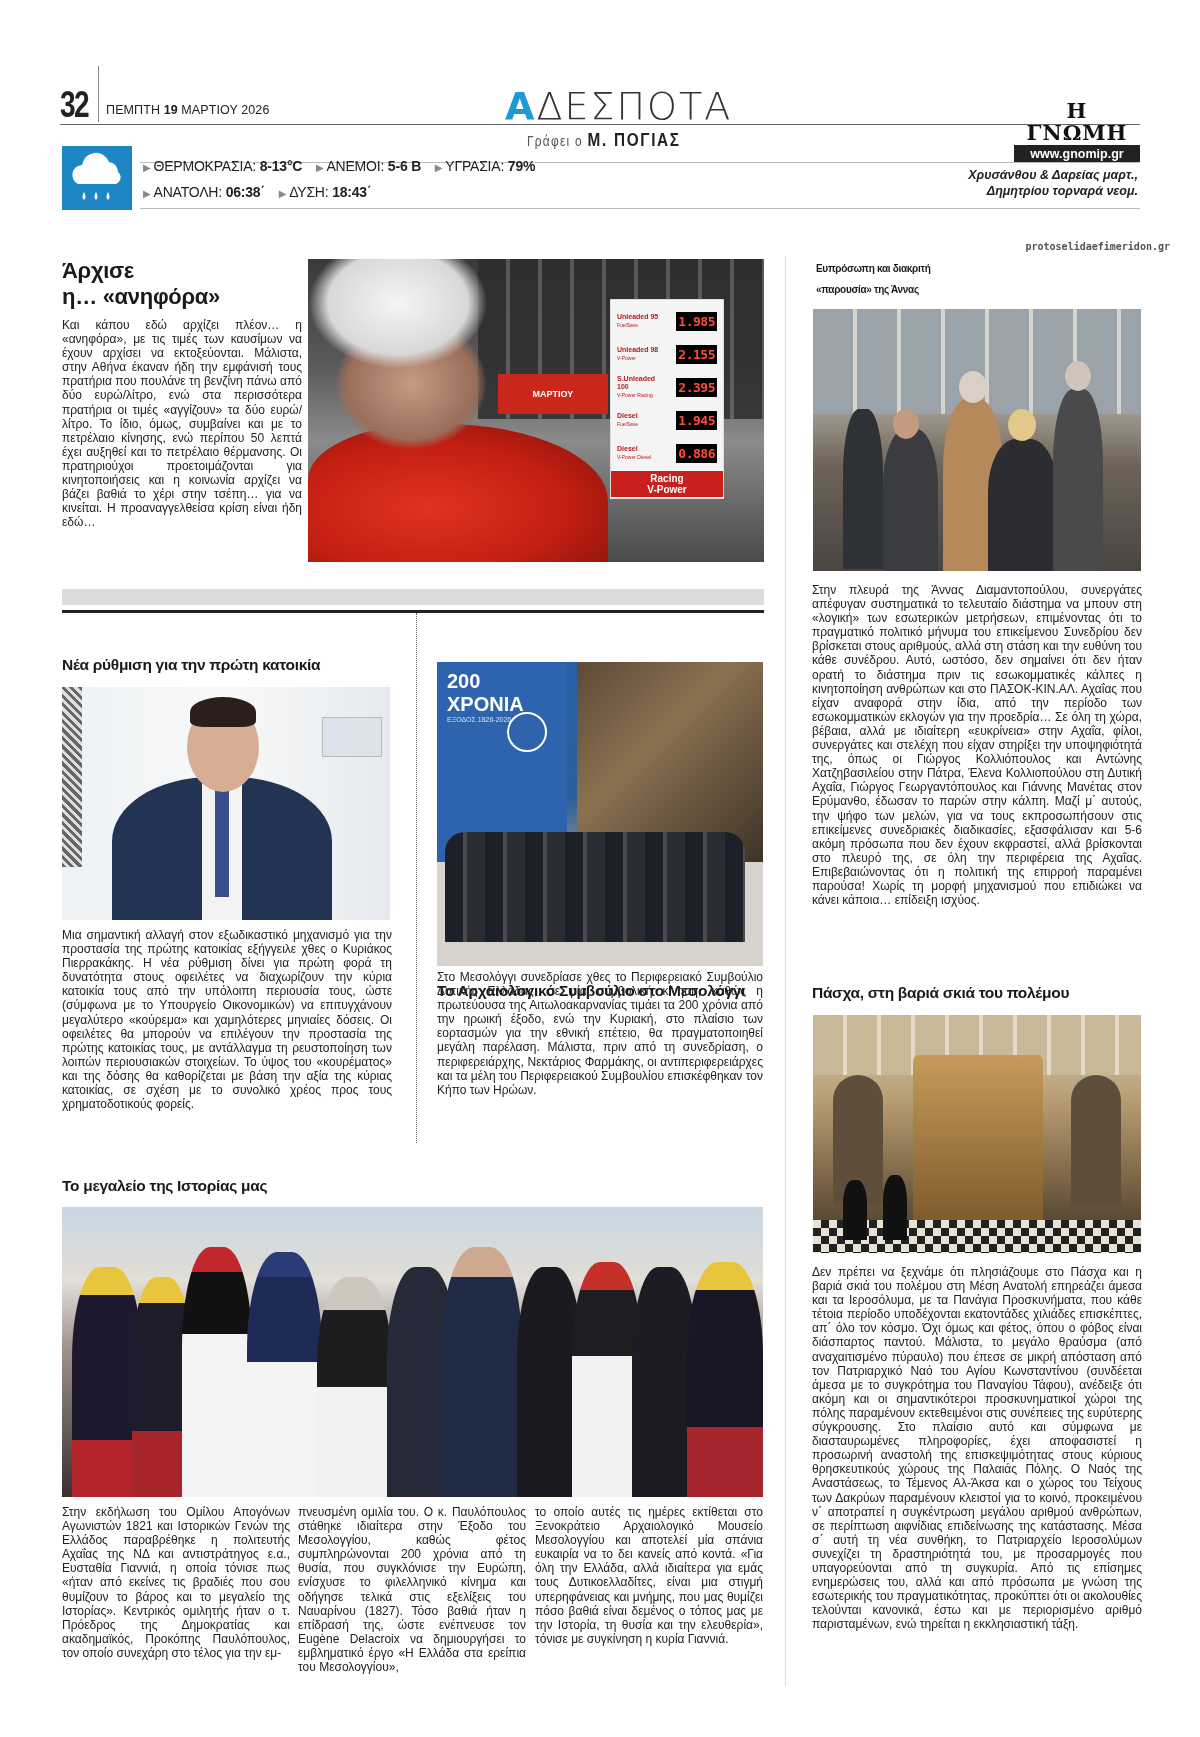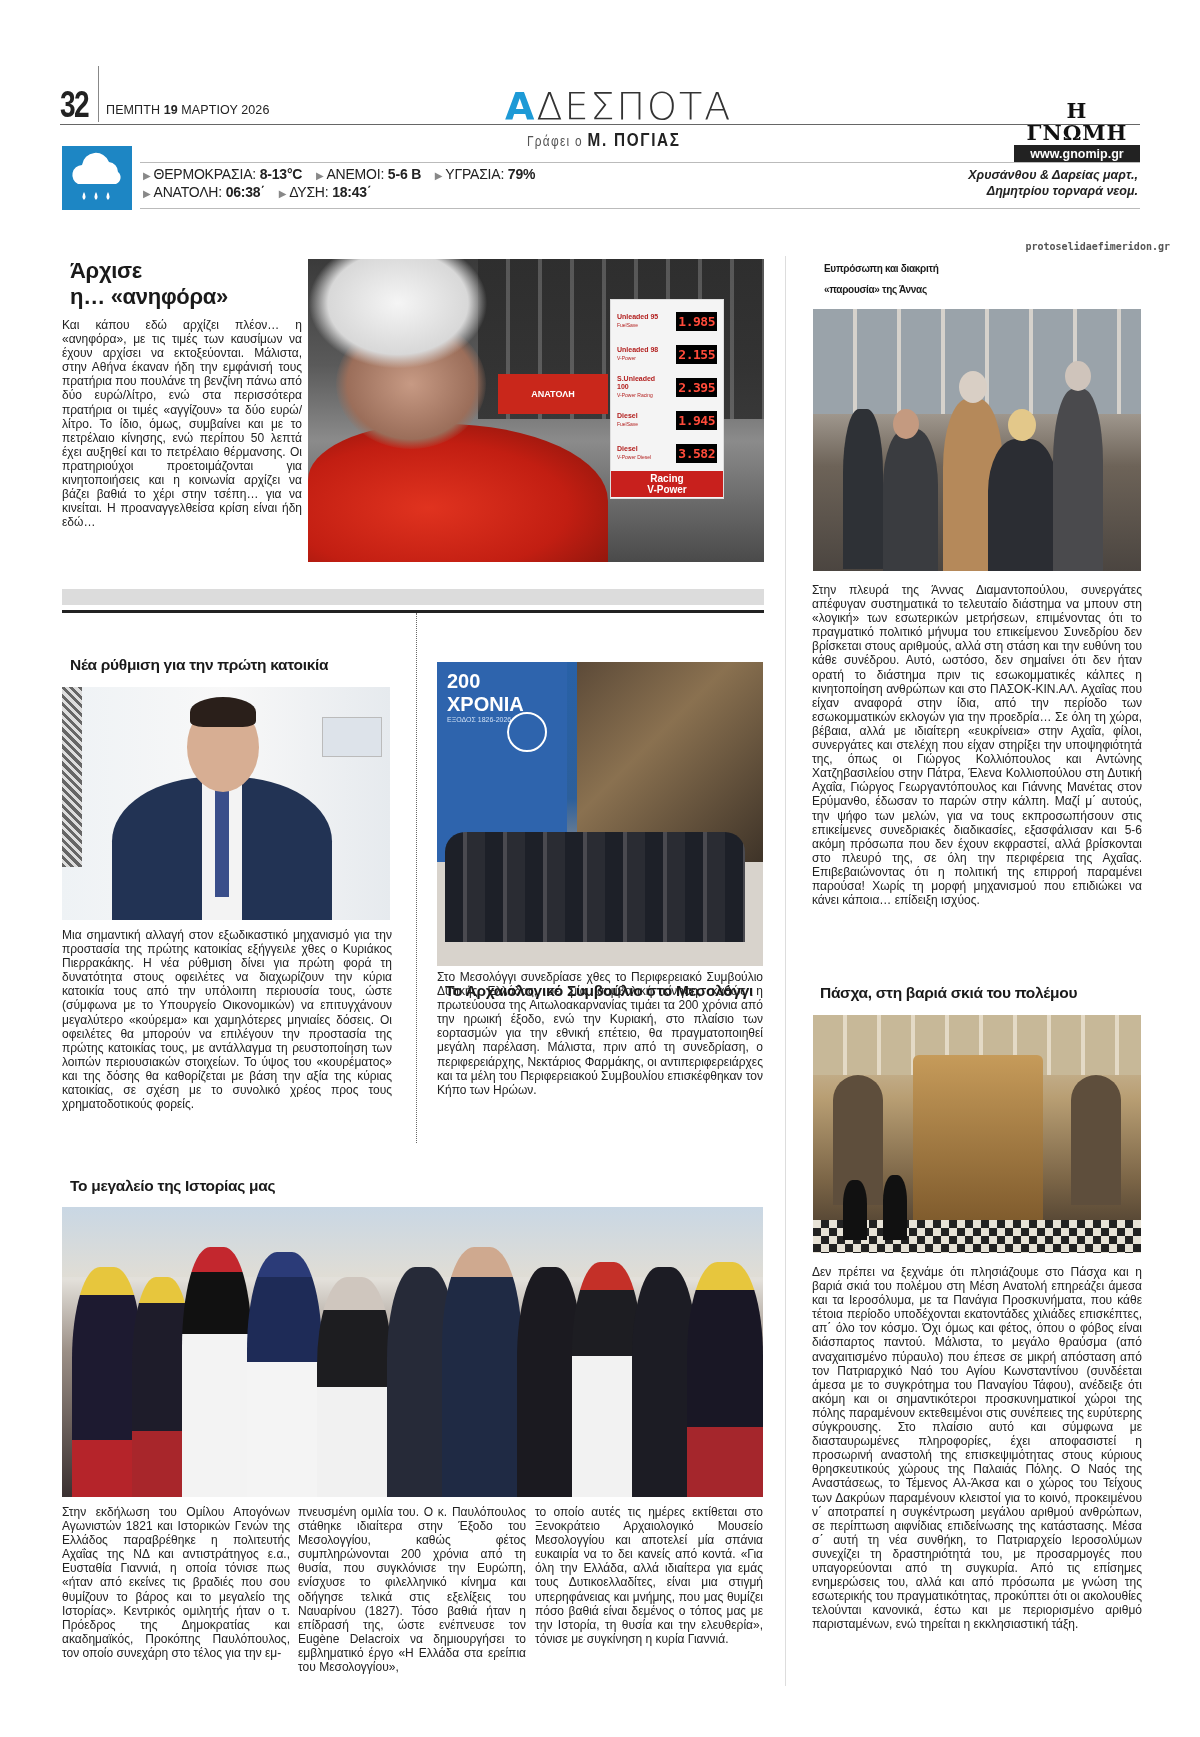--- a/index.html
+++ b/index.html
@@ -19,30 +19,30 @@
   .logo { position: absolute; right: 60px; top: 100px; width: 126px; text-align: center; }
   .logo-name { font-family: "DejaVu Serif", serif; font-weight: 700; font-size: 21px; letter-spacing: 1px; color: #111; line-height: 22px; }
   .logo-url { background: #222; color: #fff; font-size: 12.5px; font-weight: 700; padding: 2px 4px; margin-top: 1px; }
 
   
   .weather-icon { position: absolute; left: 62px; top: 146px; width: 70px; height: 64px; background: #1d86c4; }
   .weather-icon svg { width: 70px; height: 64px; }
   .weather-rule-top { position: absolute; left: 140px; top: 162px; width: 1000px; height: 1px; background: #bbb; }
   .weather-rule-bot { position: absolute; left: 140px; top: 208px; width: 1000px; height: 1px; background: #bbb; }
   .weather-line { position: absolute; left: 143px; font-size: 14px; color: #222; letter-spacing: -0.2px; }
-  .weather-line.l1 { top: 166px; }
+  .weather-line.l1 { top: 158px; }
   .weather-line.l2 { top: 184px; }
   .weather-line .tri { color: #888; font-size: 10px; margin-right: 3px; }
   .weather-line .item { margin-right: 10px; }
   .weather-line b { font-weight: 700; }
   .namedays { position: absolute; right: 62px; top: 167px; text-align: right; font-style: italic; font-weight: 700; font-size: 12.5px; line-height: 16px; color: #222; }
   .source { position: absolute; right: 30px; top: 241px; font-family: "DejaVu Sans Mono", monospace; font-size: 10px; font-weight: 700; color: #555; }
 
   
-  .headline { position: absolute; font-weight: 700; color: #1a1a1a; letter-spacing: -0.3px; margin-left: 8px; }
+  .headline { position: absolute; font-weight: 700; color: #1a1a1a; letter-spacing: -0.3px; }
   .body-text { position: absolute; font-size: 12px; line-height: 14.1px; text-align: justify; color: #222; hyphens: auto; }
   .photo { position: absolute; overflow: hidden; }
 
   
   .a1-head { left: 62px; top: 258px; width: 210px; font-size: 22px; line-height: 26px; }
   .a1-body { left: 62px; top: 318px; width: 240px; }
   .a1-photo { left: 308px; top: 259px; width: 456px; height: 303px; background: linear-gradient(180deg,#3a3a3a 0%,#5a5a5a 35%,#8b8b8b 60%,#4a4a4a 100%); }
 
   
   .fuel-sign { position: absolute; left: 14px; top: 20px; width: 114px; height: 200px; background: #f4f4f4; border: 1px solid #ddd; padding: 6px 6px 0 6px; }
@@ -145,21 +145,21 @@
 
 <div class="col-rule-right"></div>
 
 <div class="headline a1-head">
   <div>Άρχισε</div>
   <div>η… «ανηφόρα»</div>
 </div>
 <div class="body-text a1-body">Και κάπου εδώ αρχίζει πλέον… η «ανηφόρα», με τις τιμές των καυσίμων να έχουν αρχίσει να εκτοξεύονται. Μάλιστα, στην Αθήνα έκαναν ήδη την εμφάνισή τους πρατήρια που πουλάνε τη βενζίνη πάνω από δύο ευρώ/λίτρο, ενώ στα περισσότερα πρατήρια οι τιμές «αγγίζουν» τα δύο ευρώ/λίτρο. Το ίδιο, όμως, συμβαίνει και με το πετρέλαιο κίνησης, ενώ περίπου 50 λεπτά έχει αυξηθεί και το πετρέλαιο θέρμανσης. Οι πρατηριούχοι προετοιμάζονται για κινητοποιήσεις και η κοινωνία αρχίζει να βάζει βαθιά το χέρι στην τσέπη… για να κινείται. Η προαναγγελθείσα κρίση είναι ήδη εδώ…</div>
 <div class="photo a1-photo">
   <div class="bg-building"></div>
-  <div class="sign-red">ΑΝΑΤΟΛΗ</div>
+  <div class="sign-red">ΜΑΡΤΙΟΥ</div>
   <div class="rider-jacket"></div>
   <div class="rider-face"></div>
   <div class="rider-helmet"></div>
   <div class="fuel-sign" style="left:302px; top:40px;">
     <div class="fuel-row">
       <div class="fuel-label"><span>Unleaded 95</span><small>FuelSave</small></div>
       <div class="fuel-price">1.985</div>
     </div>
     <div class="fuel-row">
       <div class="fuel-label"><span>Unleaded 98</span><small>V-Power</small></div>
@@ -168,21 +168,21 @@
     <div class="fuel-row">
       <div class="fuel-label"><span>S.Unleaded 100</span><small>V-Power Racing</small></div>
       <div class="fuel-price">2.395</div>
     </div>
     <div class="fuel-row">
       <div class="fuel-label"><span>Diesel</span><small>FuelSave</small></div>
       <div class="fuel-price">1.945</div>
     </div>
     <div class="fuel-row">
       <div class="fuel-label"><span>Diesel</span><small>V-Power Diesel</small></div>
-      <div class="fuel-price">3.582</div>
+      <div class="fuel-price">0.886</div>
     </div>
     <div class="fuel-brand">
       <div>Racing</div>
       <div>V-Power</div>
     </div>
   </div>
 </div>
 
 <div class="headline a2-head">
   <div>Ευπρόσωπη και διακριτή</div>

